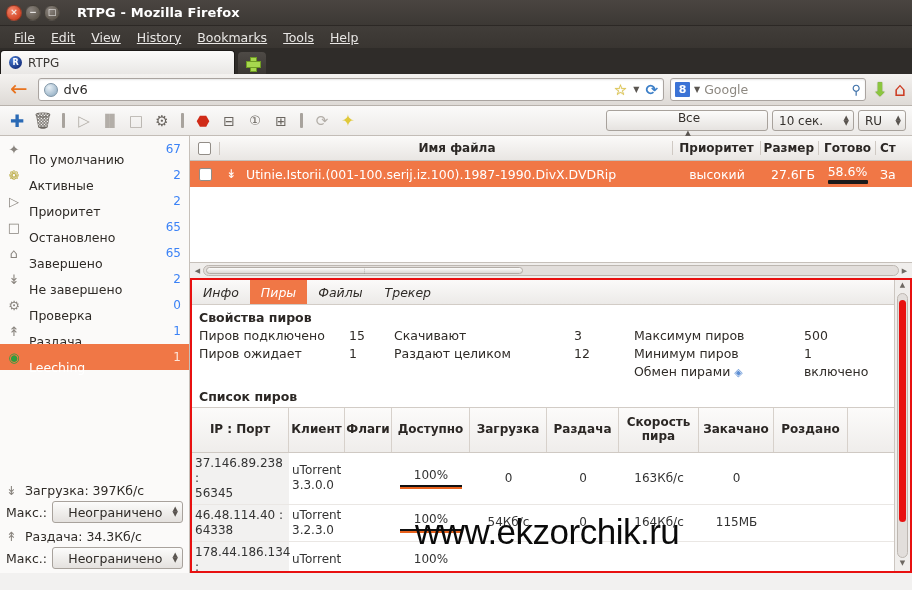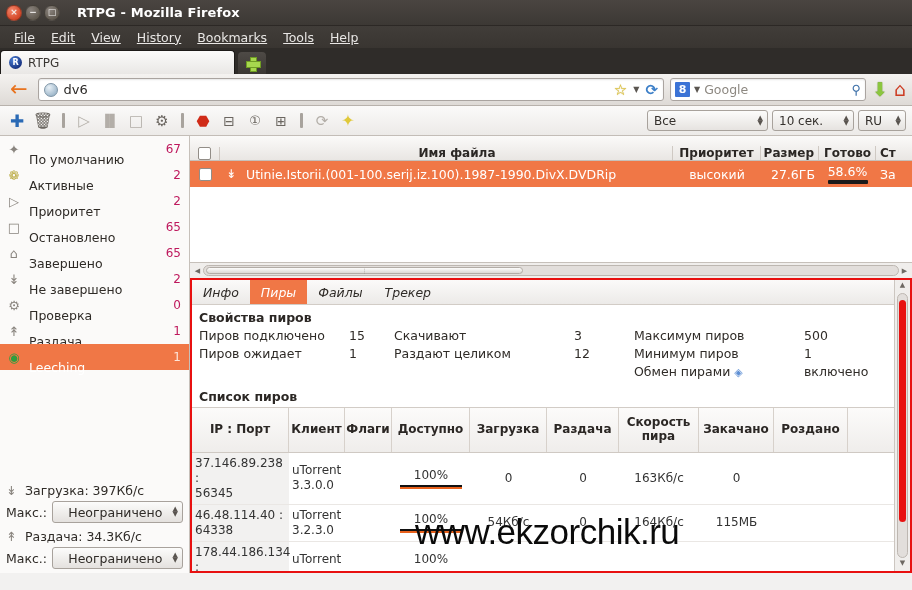--- a/index.html
+++ b/index.html
@@ -149,21 +149,21 @@
     width: 190px; background: #fbfaf9;
     border-right: 1px solid #c6c0ba;
     display: flex; flex-direction: column;
   }
   .cat {
     height: 26px; display: flex; align-items: center;
     padding: 0 8px 0 6px; font-size: 12.5px; color: #2f2b27; gap: 7px;
   }
   .cat .cico { width: 16px; text-align:center; font-size: 13px; color:#8a857f; }
   .cat .cname { flex: 1; margin-top: 20px; }
-  .cat .ccount { color: #be185d; font-size: 12px; }
+  .cat .ccount { color: #3b82f6; font-size: 12px; }
   .cat.sel { background: #f07746; color: #fff; }
   .cat.sel .ccount { color: #fde6da; }
   .cat.sel .cico { color: #fff; }
   .sb-fill { flex: 1; }
   .rate-line {
     display:flex; align-items:center; gap:5px;
     font-size: 12.5px; color:#2f2b27; padding: 2px 6px;
   }
   .maxline {
     display:flex; align-items:center; gap:5px; padding: 1px 6px 4px 6px;
@@ -174,21 +174,21 @@
     background: linear-gradient(to bottom,#fcfcfb,#e4e1de);
     border: 1px solid #a8a29c; border-radius: 3px;
     display:flex; align-items:center; padding: 0 2px 0 5px;
     font-size: 12.5px; color:#2f2b27;text-align:center;
   }
 
   
   .rightpane { flex: 1; display: flex; flex-direction: column; background:#fff; }
 
   .tl-head {
-    height: 25px; display: flex; align-items: flex-end;
+    height: 25px; display: flex; align-items: center;
     background: linear-gradient(to bottom,#fbfaf9,#e9e6e3);
     border-bottom: 1px solid #c6c0ba;
     font-size: 12px; font-weight: bold; color: #2b2724;
   }
   .th { display:flex; align-items:center; justify-content:center;
         border-right: 1px solid #cfc9c3; padding: 0 4px; }
   .th.check { width: 30px; }
   .th.icocol { width: 22px; }
   .th.fname { flex: 1; justify-content:center; }
   .th.prio { width: 88px; }
@@ -379,21 +379,21 @@
     <div class="tb" style="font-size:15px;">⚙</div>
     <div class="tb-sep"></div>
     <div class="tb" style="color:#d02b18;font-size:15px;">⬣</div>
     <div class="tb" style="font-size:14px;">⊟</div>
     <div class="tb" style="font-size:13px;">①</div>
     <div class="tb" style="font-size:14px;">⊞</div>
     <div class="tb-sep"></div>
     <div class="tb" style="color:#b3aea8;font-size:15px;">⟳</div>
     <div class="tb" style="color:#e0c93a;font-size:16px;">✦</div>
     <div class="spacer"></div>
-    <div class="combo" style="width:121px;">
+    <div class="combo" style="width:162px;flex-direction:column;">
       <span class="lbl">Все</span>
       <span class="spin">
           <span>▲</span>
           <span>▼</span>
         </span>
     </div>
     <div class="combo" style="width:82px;">
       <span class="lbl">10 сек.</span>
       <span class="spin">
           <span>▲</span>

